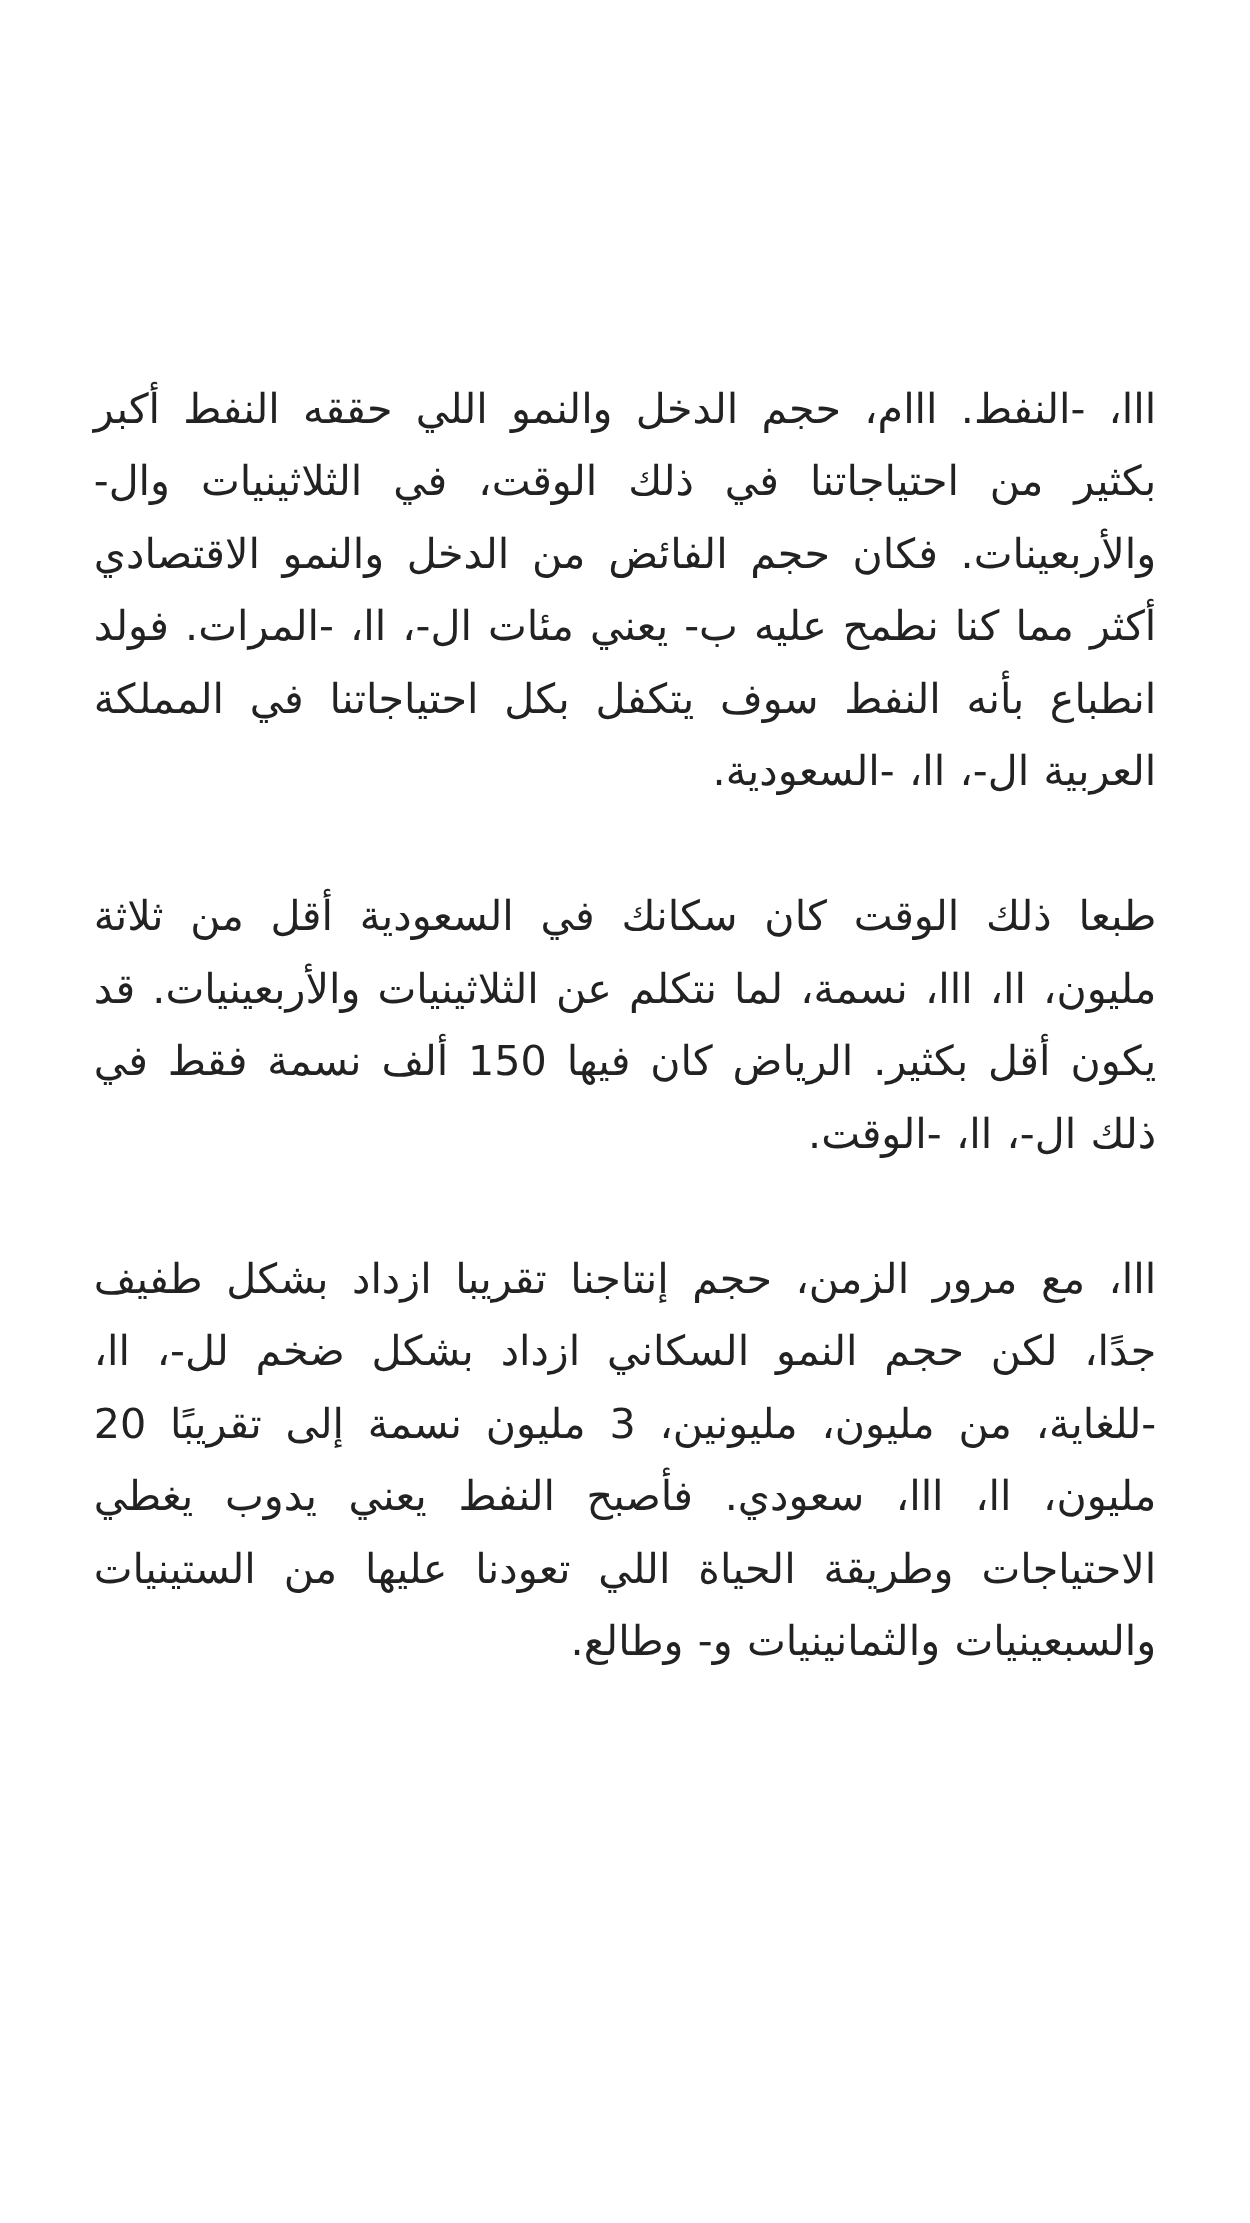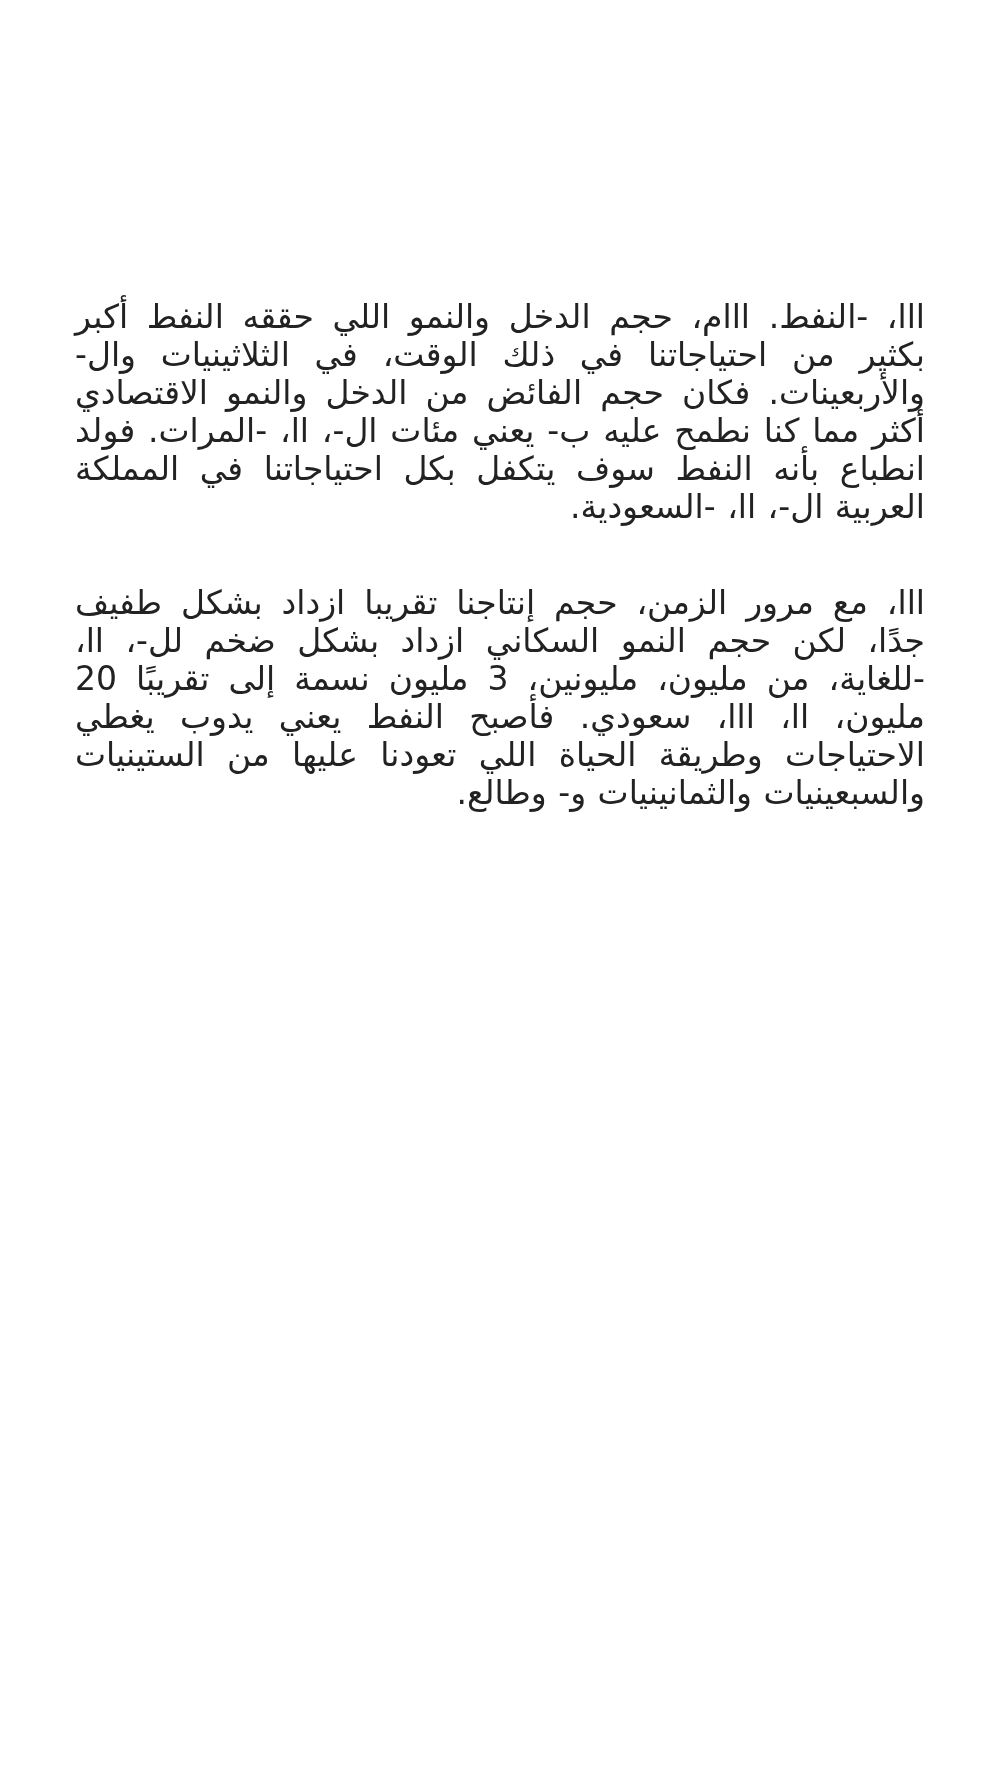--- a/index.html
+++ b/index.html
@@ -16,27 +16,28 @@
     .doc {
       position: absolute;
       left: 75px;
       top: 298px;
       width: 850px;
       direction: rtl;
       text-align: justify;
       text-align-last: right;
       font-family: "DejaVu Sans", sans-serif;
       font-size: 33px;
-      line-height: 38px;
+      line-height: 58px;
       color: #222222;
     }
     .doc p {
       margin: 0 0 58px 0;
       word-spacing: 1px;
     }
   </style>
 </head>
 <body>
 
 <div class="doc">
   <p>ااا، -النفط. ااام، حجم الدخل والنمو اللي حققه النفط أكبر بكثير من احتياجاتنا في ذلك الوقت، في الثلاثينيات وال- والأربعينات. فكان حجم الفائض من الدخل والنمو الاقتصادي أكثر مما كنا نطمح عليه ب- يعني مئات ال-، اا، -المرات. فولد انطباع بأنه النفط سوف يتكفل بكل احتياجاتنا في المملكة العربية ال-، اا، -السعودية.</p>
+  <p>طبعا ذلك الوقت كان سكانك في السعودية أقل من ثلاثة مليون، اا، ااا، نسمة، لما نتكلم عن الثلاثينيات والأربعينيات. قد يكون أقل بكثير. الرياض كان فيها 150 ألف نسمة فقط في ذلك ال-، اا، -الوقت.</p>
   <p>ااا، مع مرور الزمن، حجم إنتاجنا تقريبا ازداد بشكل طفيف جدًا، لكن حجم النمو السكاني ازداد بشكل ضخم لل-، اا، -للغاية، من مليون، مليونين، 3 مليون نسمة إلى تقريبًا 20 مليون، اا، ااا، سعودي. فأصبح النفط يعني يدوب يغطي الاحتياجات وطريقة الحياة اللي تعودنا عليها من الستينيات والسبعينيات والثمانينيات و- وطالع.</p>
 </div>
 
 </body></html>

